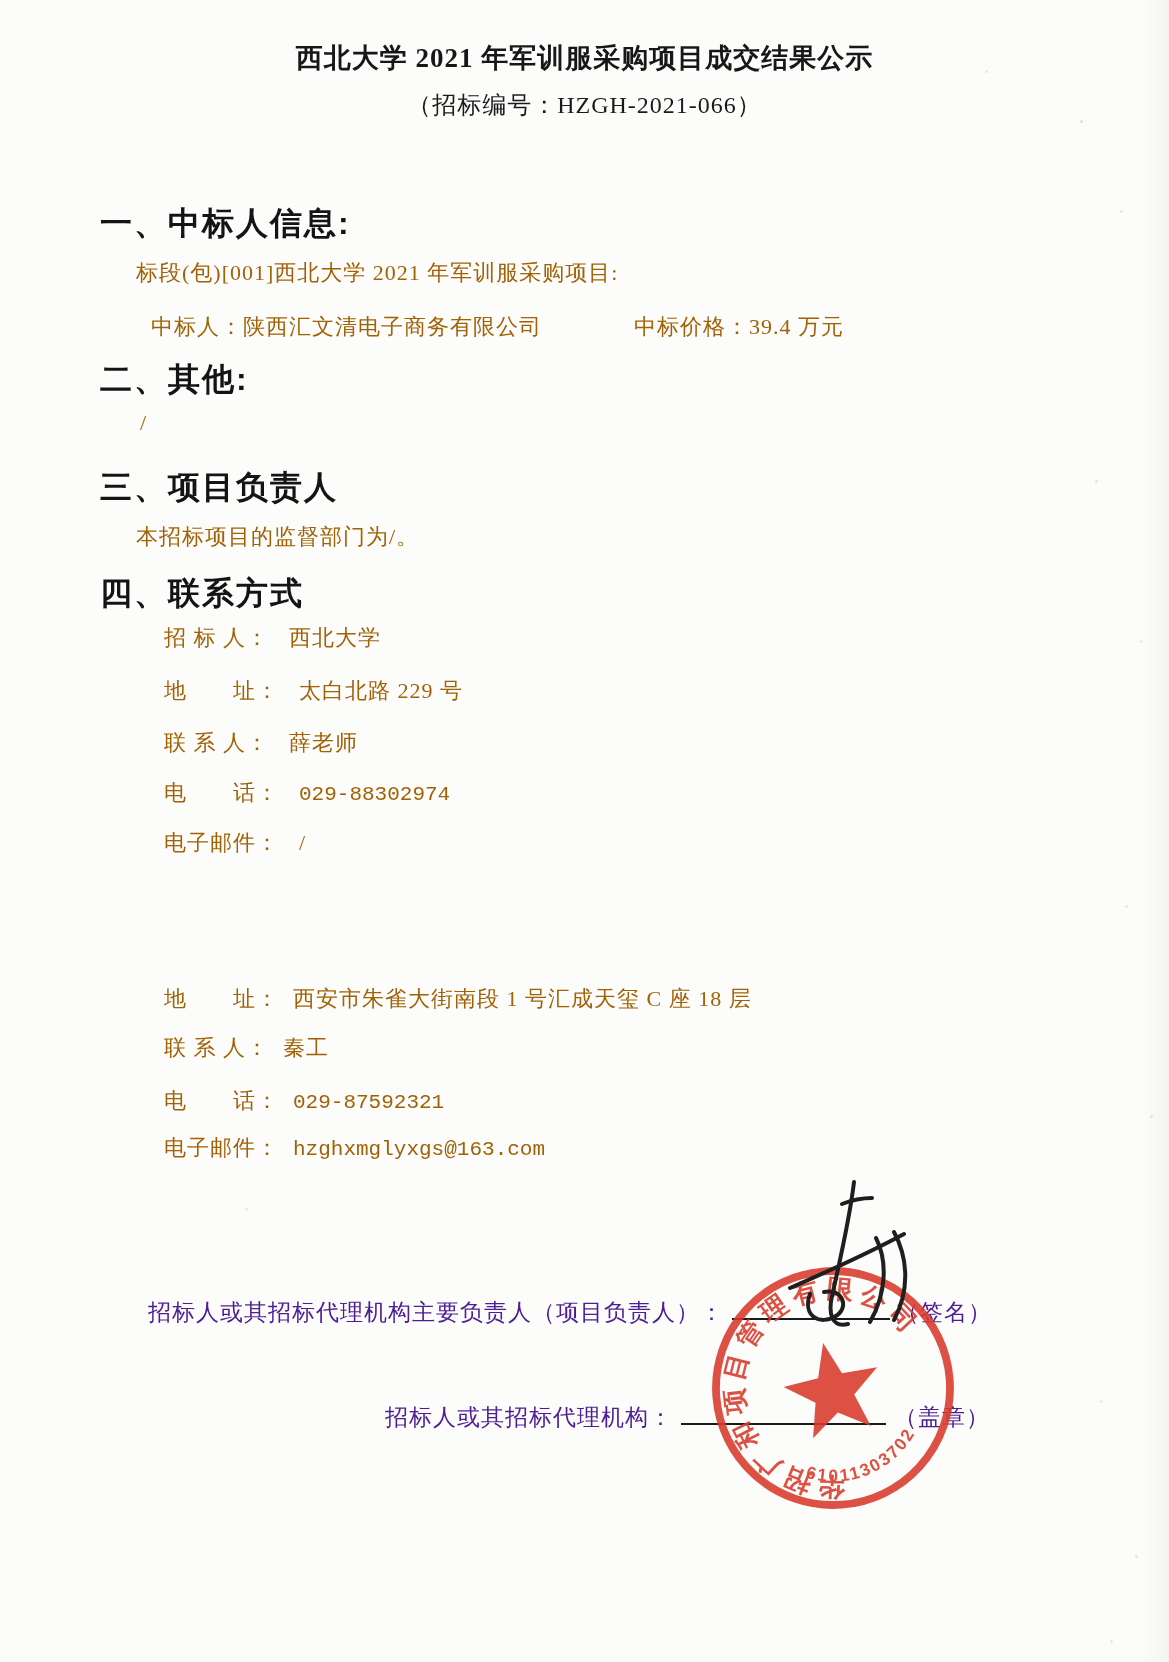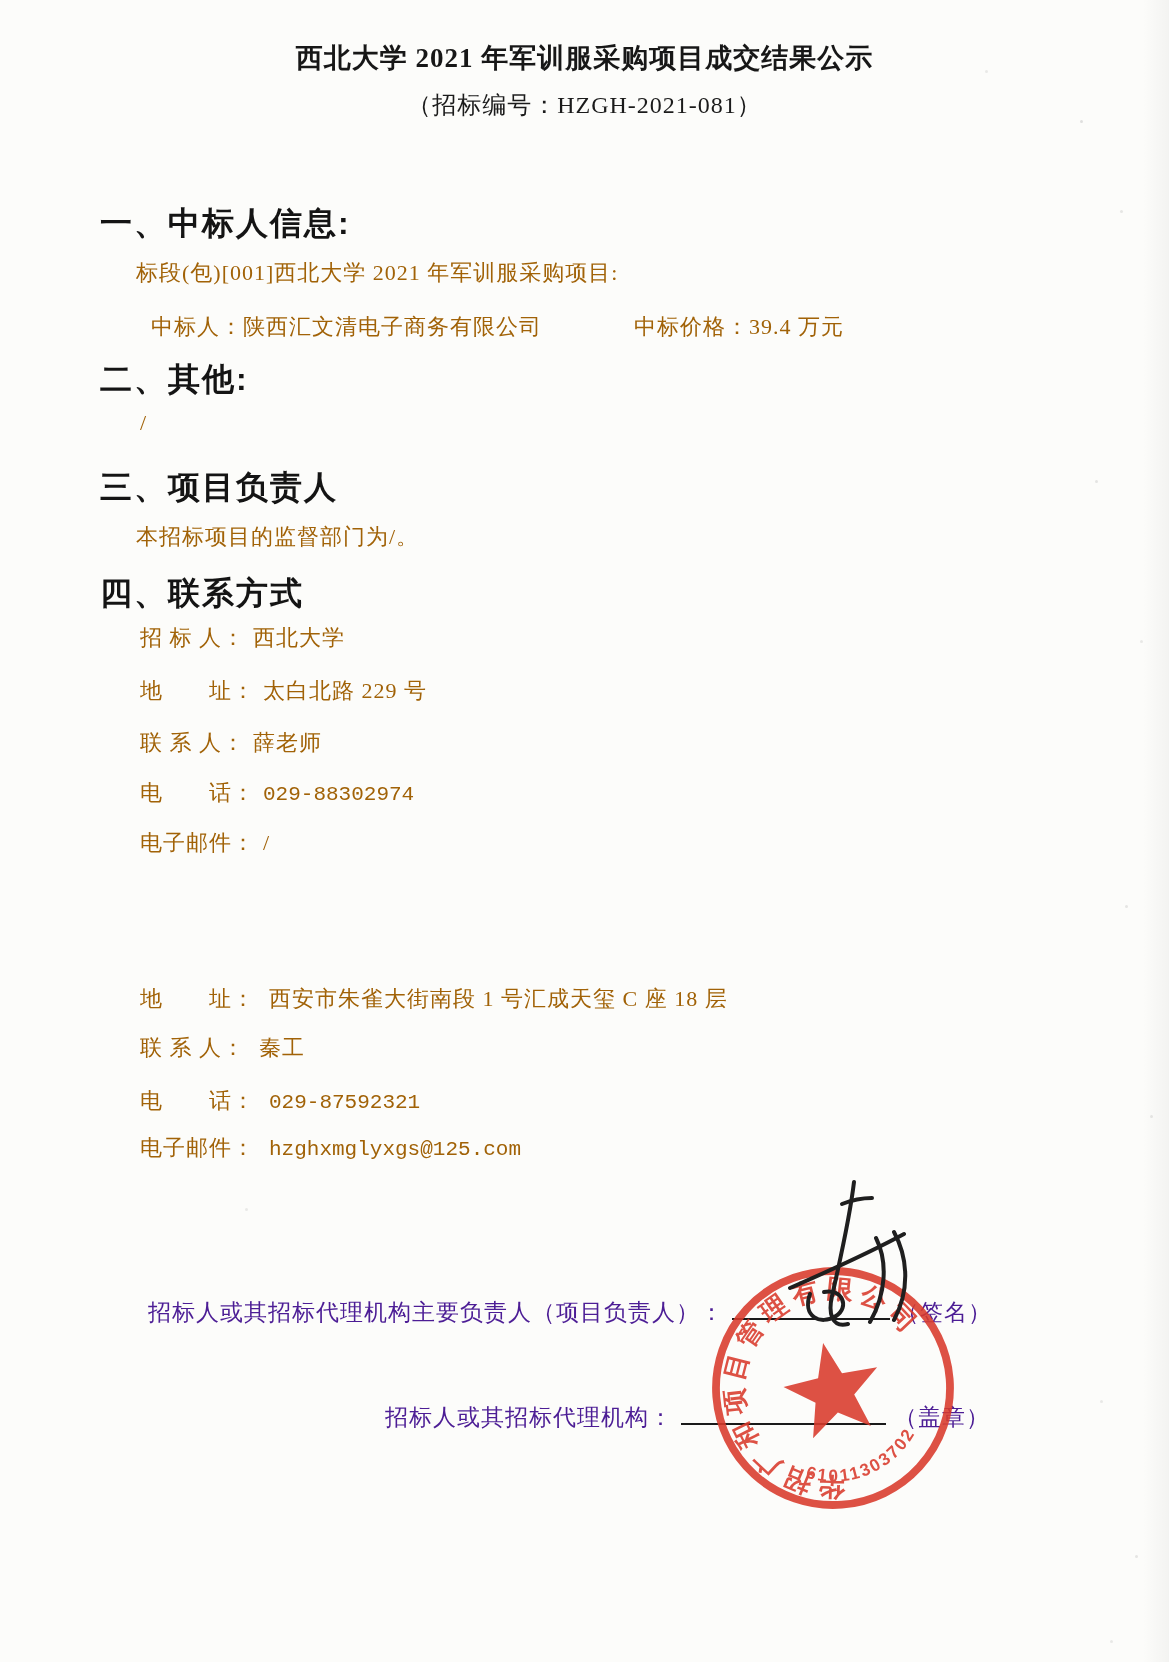--- a/index.html
+++ b/index.html
@@ -15,22 +15,22 @@
   }
   .abs { position:absolute; white-space:nowrap; }
   .center { left:0; width:1169px; text-align:center; }
   .doc-title { font-size:27px; letter-spacing:1px; font-weight:600; color:#171717; }
   .doc-subtitle { font-size:24px; letter-spacing:1px; color:#1b1b1b; }
   .heading {
     font-family:"Liberation Sans","DejaVu Sans",sans-serif;
     font-weight:700; font-size:32px; letter-spacing:2px; color:#141414;
   }
   .body-line { font-size:22px; letter-spacing:1px; color:#a16207; }
-  .label { display:inline-block; }
-  .value { margin-left:8px; }
+  .label { display:inline-block;margin-left:24px; }
+  .value { margin-left:20px; }
   .value-indent { margin-left:14px; }
   .mono { font-family:"Liberation Mono","DejaVu Sans Mono",monospace; letter-spacing:0; font-size:21px; }
   .sign-line { font-size:23px; letter-spacing:1px; color:#4c1d95; }
   .underline {
     display:inline-block; height:27px; vertical-align:baseline;
     border-bottom:2px solid #1a1a1a;
   }
   .u1 { width:158px; margin-left:8px; margin-right:6px; }
   .u2 { width:205px; margin-left:8px; margin-right:8px; }
   .stamp-svg { position:absolute; left:694px; top:1258px; opacity:0.88; }
@@ -54,21 +54,21 @@
     position:absolute; right:0; top:0; width:26px; height:1662px;
     background:linear-gradient(to left, rgba(0,0,0,.035), rgba(0,0,0,0));
   }
 </style>
 </head>
 <body>
 
 <div class="page">
 
   <div class="abs center doc-title" style="top:40px">西北大学 2021 年军训服采购项目成交结果公示</div>
-  <div class="abs center doc-subtitle" style="top:89px">（招标编号：HZGH-2021-081）</div>
+  <div class="abs center doc-subtitle" style="top:89px">（招标编号：HZGH-2021-066）</div>
 
   <div class="abs heading" style="left:100px; top:202px">一、中标人信息:</div>
   <div class="abs body-line" style="left:136px; top:258px">标段(包)[001]西北大学 2021 年军训服采购项目:</div>
   <div class="abs body-line" style="left:151px; top:312px; width:960px">
     <span>中标人：</span><span>陕西汇文清电子商务有限公司</span>
     <span class="abs" style="left:483px; top:0">
       <span>中标价格：</span><span>39.4 万元</span>
     </span>
   </div>
 
@@ -99,21 +99,21 @@
   <div class="abs body-line" style="left:140px; top:984px">
     <span class="label">地　　址：</span><span class="value value-indent">西安市朱雀大街南段 1 号汇成天玺 C 座 18 层</span>
   </div>
   <div class="abs body-line" style="left:140px; top:1033px">
     <span class="label">联 系 人：</span><span class="value value-indent">秦工</span>
   </div>
   <div class="abs body-line" style="left:140px; top:1086px">
     <span class="label">电　　话：</span><span class="value value-indent mono">029-87592321</span>
   </div>
   <div class="abs body-line" style="left:140px; top:1133px">
-    <span class="label">电子邮件：</span><span class="value value-indent mono">hzghxmglyxgs@125.com</span>
+    <span class="label">电子邮件：</span><span class="value value-indent mono">hzghxmglyxgs@163.com</span>
   </div>
 
   <div class="abs sign-line" style="left:148px; top:1293px">
     <span>招标人或其招标代理机构主要负责人（项目负责人）：</span><span class="underline u1"></span><span>（签名）</span>
   </div>
   <div class="abs sign-line" style="left:385px; top:1398px">
     <span>招标人或其招标代理机构：</span><span class="underline u2"></span><span>（盖章）</span>
   </div>
 
   <svg class="stamp-svg" width="278" height="260" viewBox="0 0 300 300">

